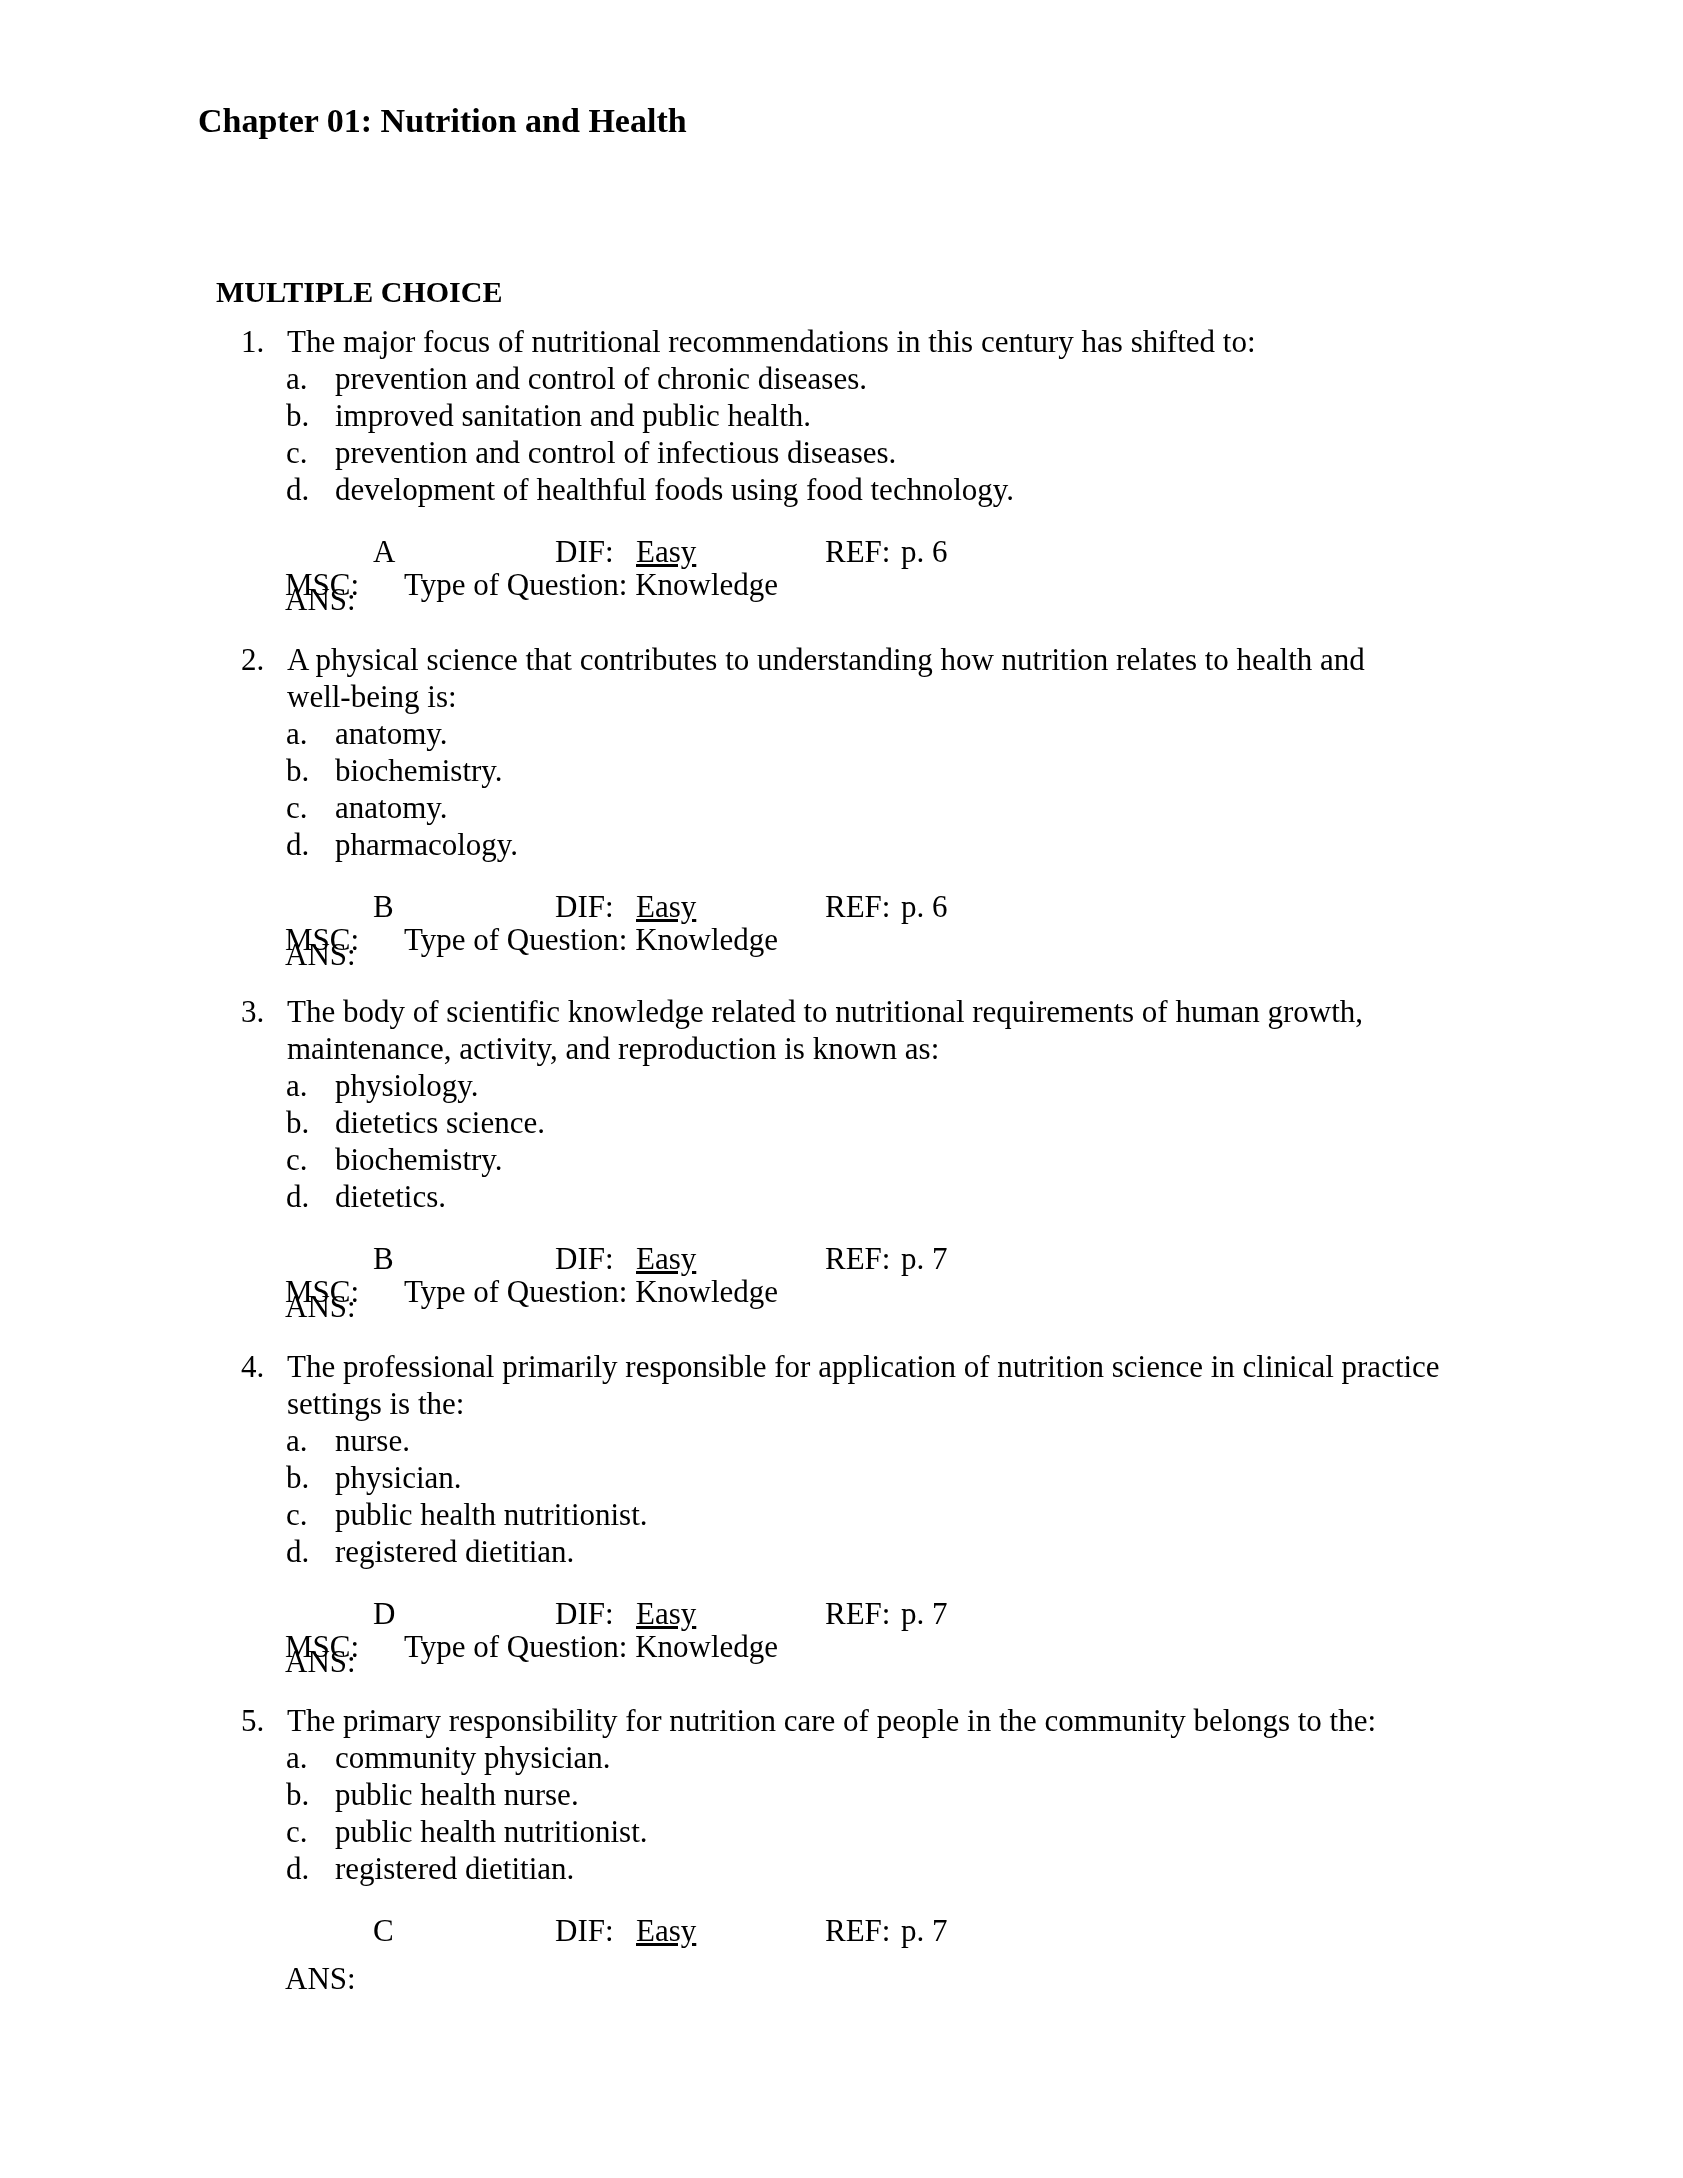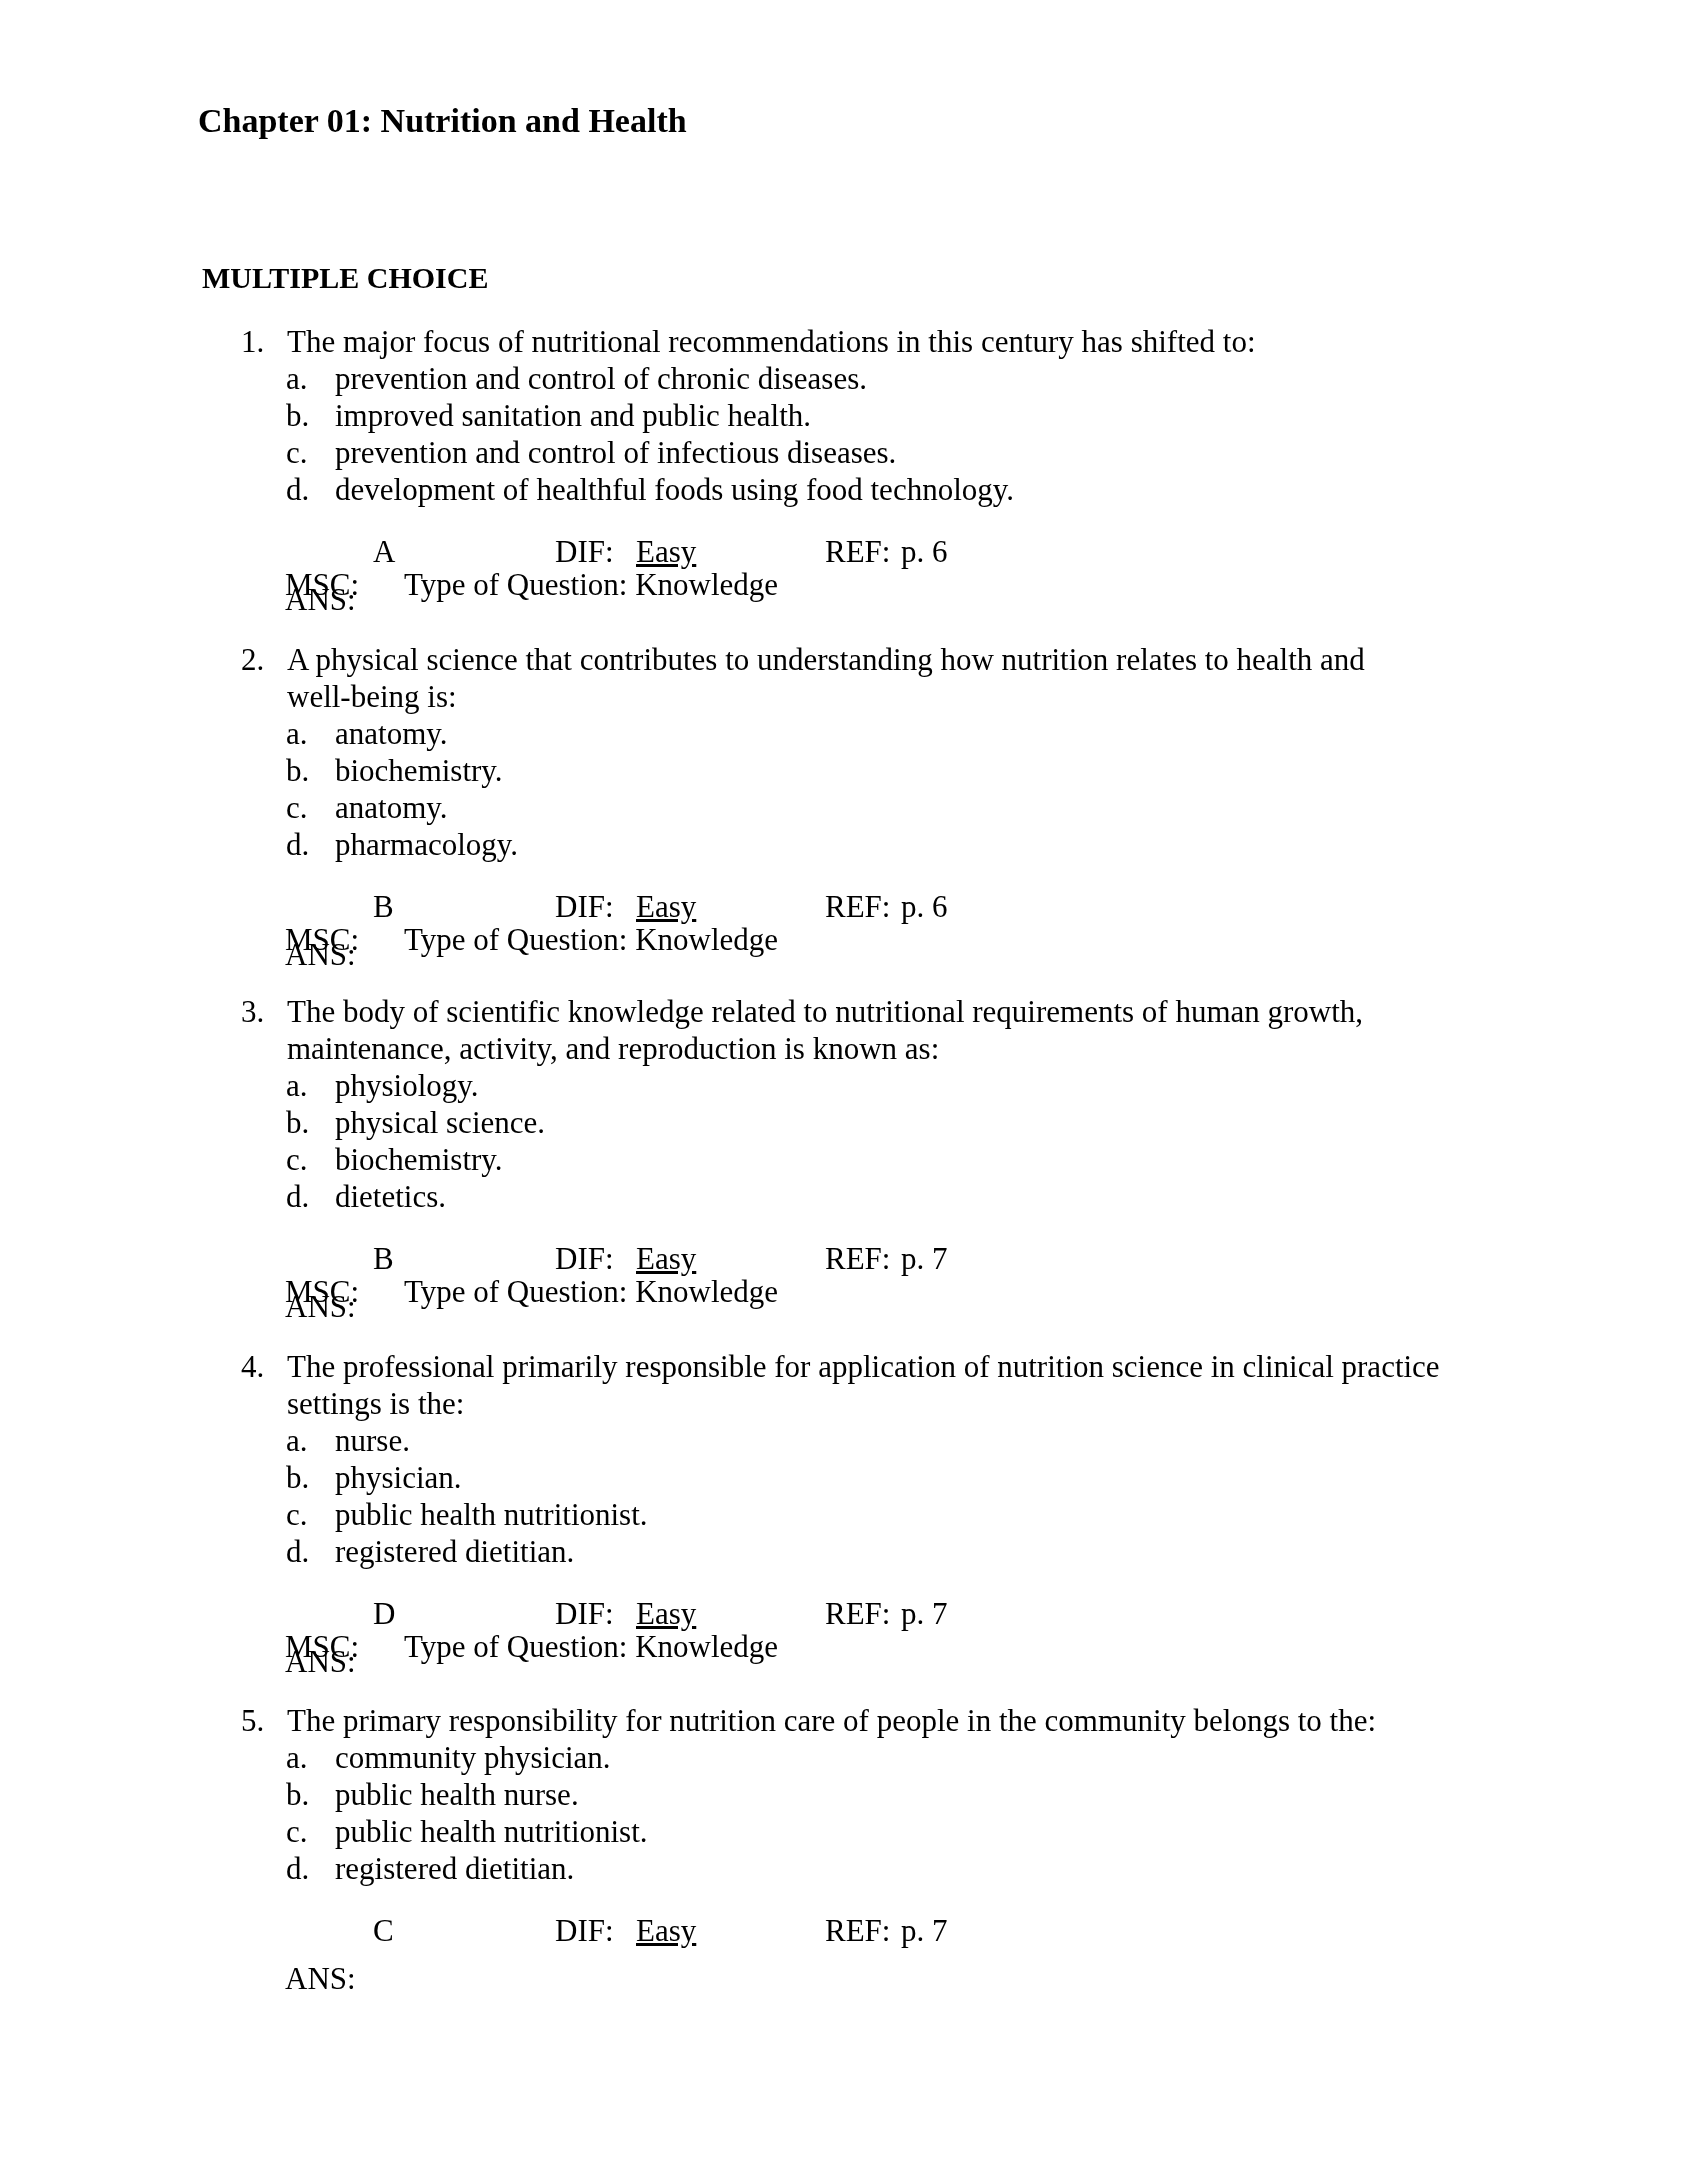--- a/index.html
+++ b/index.html
@@ -28,21 +28,21 @@
     margin: 0;
     font-size: 34px;
     line-height: 40px;
     font-weight: bold;
     white-space: nowrap;
   }
   .section-heading {
     position: absolute;
     left: 198px;
     top: 256px;
-    margin: 4px;
+    margin: 18px;
     font-size: 30px;
     line-height: 36px;
     font-weight: bold;
     white-space: nowrap;
   }
   .question {
     position: absolute;
     left: 0;
     width: 1683px;
     font-size: 31px;
@@ -190,21 +190,21 @@
     </div>
     <div class="q-line">
       <span class="q-text">maintenance, activity, and reproduction is known as:</span>
     </div>
     <div class="q-line">
       <span class="opt-letter">a.</span>
       <span class="opt-text">physiology.</span>
     </div>
     <div class="q-line">
       <span class="opt-letter">b.</span>
-      <span class="opt-text">physical science.</span>
+      <span class="opt-text">dietetics science.</span>
     </div>
     <div class="q-line">
       <span class="opt-letter">c.</span>
       <span class="opt-text">biochemistry.</span>
     </div>
     <div class="q-line">
       <span class="opt-letter">d.</span>
       <span class="opt-text">dietetics.</span>
     </div>
     <div class="meta">

